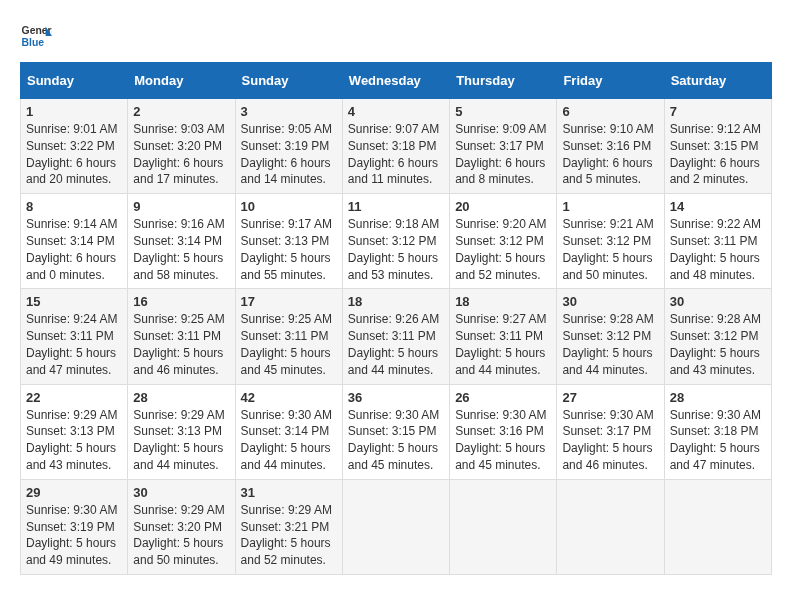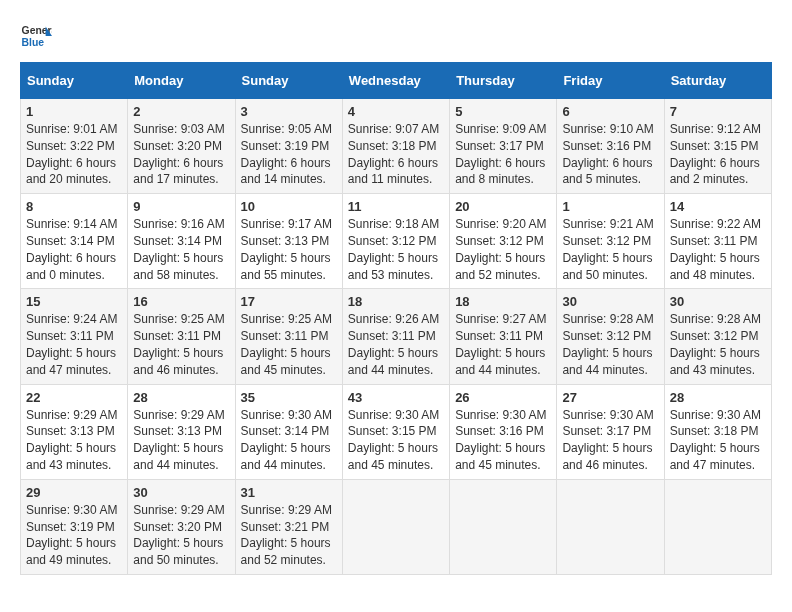--- a/index.html
+++ b/index.html
@@ -301,29 +301,29 @@
         </td>
         <td>
           <span class="day-num">28</span>
           <div class="cell-info">
             Sunrise: 9:29 AM<br>
             Sunset: 3:13 PM<br>
             Daylight: 5 hours and 44 minutes.
           </div>
         </td>
         <td>
-          <span class="day-num">35</span>
+          <span class="day-num">42</span>
           <div class="cell-info">
             Sunrise: 9:30 AM<br>
             Sunset: 3:14 PM<br>
             Daylight: 5 hours and 44 minutes.
           </div>
         </td>
         <td>
-          <span class="day-num">43</span>
+          <span class="day-num">36</span>
           <div class="cell-info">
             Sunrise: 9:30 AM<br>
             Sunset: 3:15 PM<br>
             Daylight: 5 hours and 45 minutes.
           </div>
         </td>
         <td>
           <span class="day-num">26</span>
           <div class="cell-info">
             Sunrise: 9:30 AM<br>

